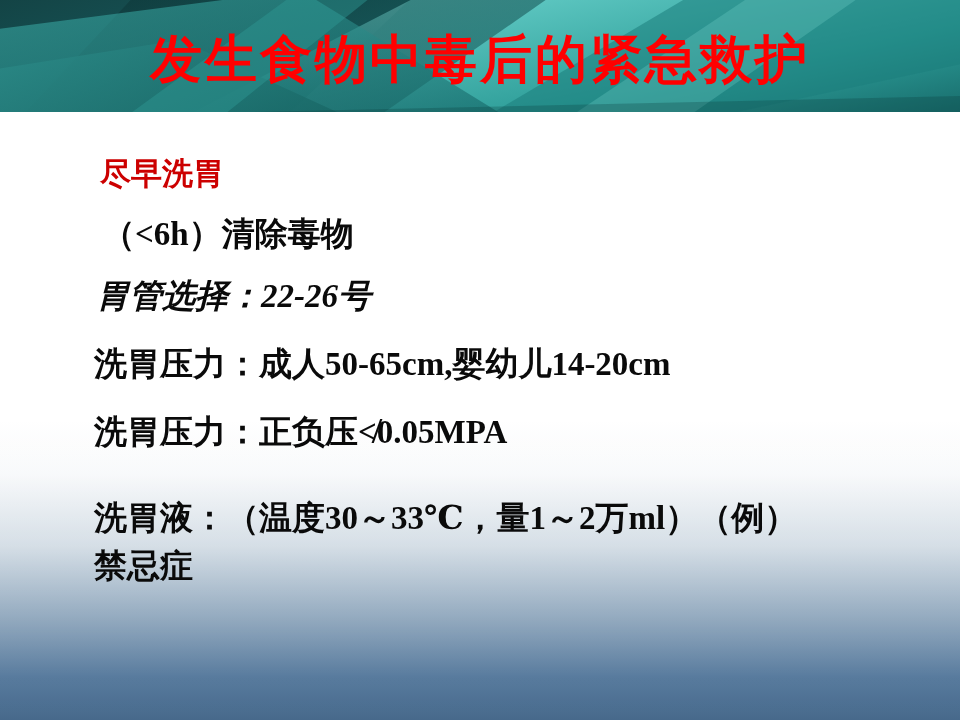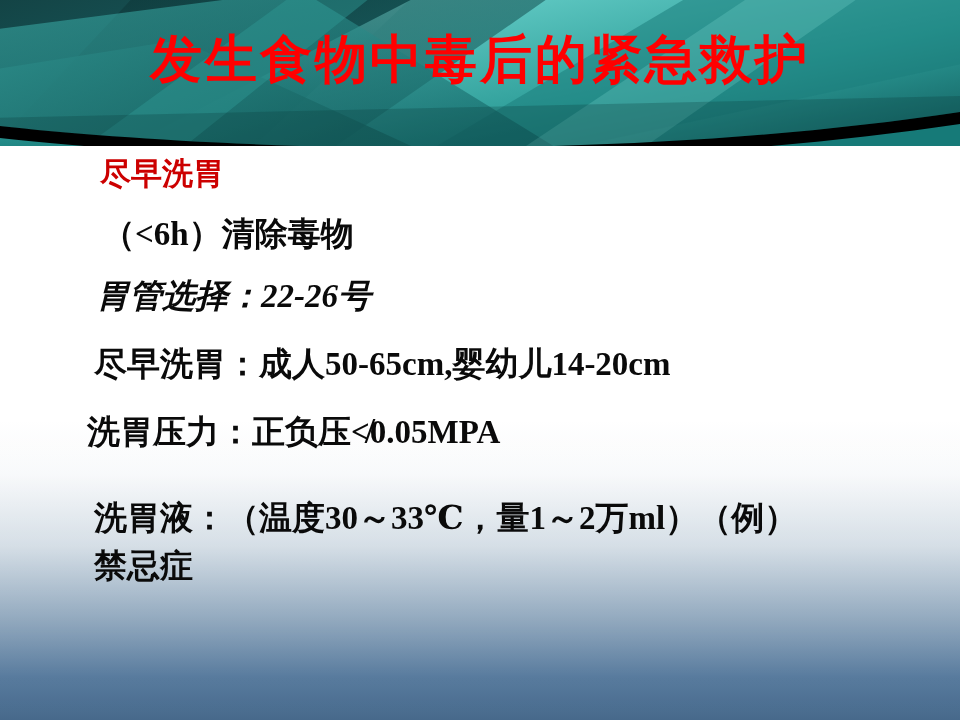--- a/index.html
+++ b/index.html
@@ -47,21 +47,21 @@
         rgba(255,255,255,0.05) 100%);
     pointer-events: none;
   }
 
   
   .header {
     position: absolute;
     left: 0;
     top: 0;
     width: 960px;
-    height: 146px;
+    height: 112px;
     overflow: hidden;
   }
   .header-svg {
     position: absolute;
     left: 0;
     top: 0;
     display: block;
   }
   .slide-title {
     position: absolute;
@@ -95,21 +95,21 @@
     line-height: 1;
     white-space: nowrap;
     margin-left: 40px;
   }
   .line.accent { color: #cc0000; }
 
   .l0 { position:absolute; left: 60px; top: 8px;   font-size: 31px; }
   .l1 { position:absolute; left: 62px; top: 68px;  }
   .l2 { position:absolute; left: 56px; top: 130px; font-style: italic; }
   .l3 { position:absolute; left: 54px; top: 198px; }
-  .l4 { position:absolute; left: 47px; top: 266px; }
+  .l4 { position:absolute; left: 54px; top: 266px; }
   .l5 { position:absolute; left: 54px; top: 352px; }
   .l6 { position:absolute; left: 54px; top: 400px; }
 </style>
 </head>
 <body>
 
 <div id="slide">
 
   <div class="bottom-gradient"></div>
   <div class="bottom-arc"></div>
@@ -176,19 +176,19 @@
                L960,124 C760,154 540,164 300,158 C180,154 70,146 0,138 Z" fill="#000000"></path>
     </svg>
 
     <div class="slide-title">发生食物中毒后的紧急救护</div>
   </div>
 
   <div class="body-text">
     <div class="line accent l0">尽早洗胃</div>
     <div class="line l1">（&lt;6h）清除毒物</div>
     <div class="line l2">胃管选择：22-26号</div>
-    <div class="line l3">尽早洗胃：成人50-65cm,婴幼儿14-20cm</div>
+    <div class="line l3">洗胃压力：成人50-65cm,婴幼儿14-20cm</div>
     <div class="line l4">洗胃压力：正负压≮0.05MPA</div>
     <div class="line l5">洗胃液：（温度30～33℃，量1～2万ml）（例）</div>
     <div class="line l6">禁忌症</div>
   </div>
 
 </div>
 
 </body></html>

